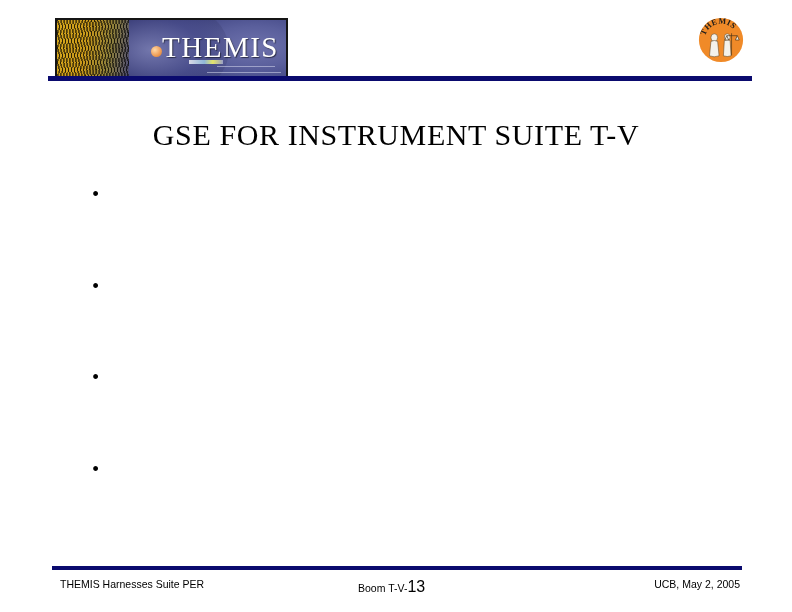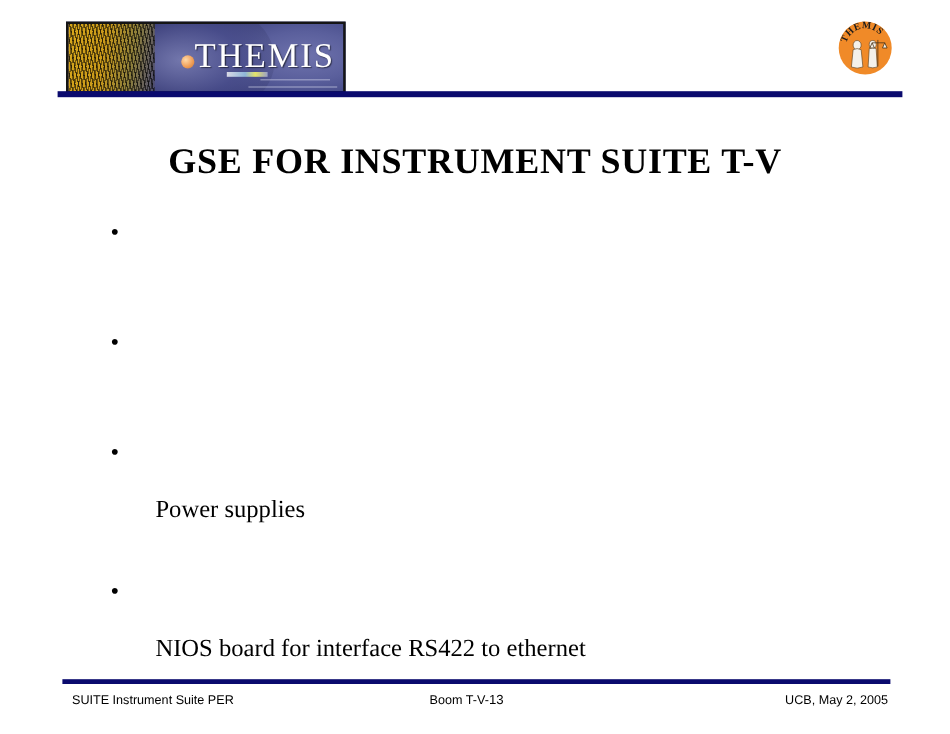--- a/index.html
+++ b/index.html
@@ -98,21 +98,21 @@
     background: #0a0a6e;
   }
 
   
   #slide-title {
     position: absolute;
     left: 46px; top: 118px;
     width: 700px;
     text-align: center;
     font-family: "Liberation Serif", "DejaVu Serif", serif;
-    font-weight: bold;
+    font-weight: normal;
     font-size: 30px;
     letter-spacing: 0.6px;
     color: #000000;
     white-space: nowrap;
   }
 
   
   #bullet-list {
     position: absolute;
     left: 92px; top: 182px;
@@ -150,21 +150,21 @@
     top: 578px;
     font-family: "Liberation Sans", "DejaVu Sans", sans-serif;
     font-size: 10.5px;
     color: #000000;
     white-space: nowrap;
   }
   #footer-left  { left: 60px; }
   #footer-center{ left: 358px; }
   #footer-right { right: 52px; text-align: center; }
   #footer-center .page-number {
-    font-size: 11px;
+    font-size: 16px;
     vertical-align: baseline;
   }
 </style>
 </head>
 <body>
 
 <div id="header-band">
 
   <div id="themis-banner-logo">
     <div class="logo-bg"></div>
@@ -205,25 +205,23 @@
 
 <ul id="bullet-list">
   <li>
     <span class="bullet-dot">•</span>
   </li>
   <li>
     <span class="bullet-dot">•</span>
   </li>
   <li>
     <span class="bullet-dot">•</span>
-    <span>Power supplies</span>
-  </li>
-  <li>
-    <span class="bullet-dot">•</span>
-    <span>NIOS board for interface RS422 to ethernet</span>
+  </li>
+  <li>
+    <span class="bullet-dot">•</span>
   </li>
 
 </ul>
 
 <div id="footer-rule"></div>
-<div id="footer-left" class="footer-text">SUITE Instrument Suite PER</div>
+<div id="footer-left" class="footer-text">THEMIS Harnesses Suite PER</div>
 <div id="footer-center" class="footer-text"><span>Boom T-V-</span><span class="page-number">13</span></div>
 <div id="footer-right" class="footer-text">UCB, May 2, 2005</div>
 
 </body></html>

